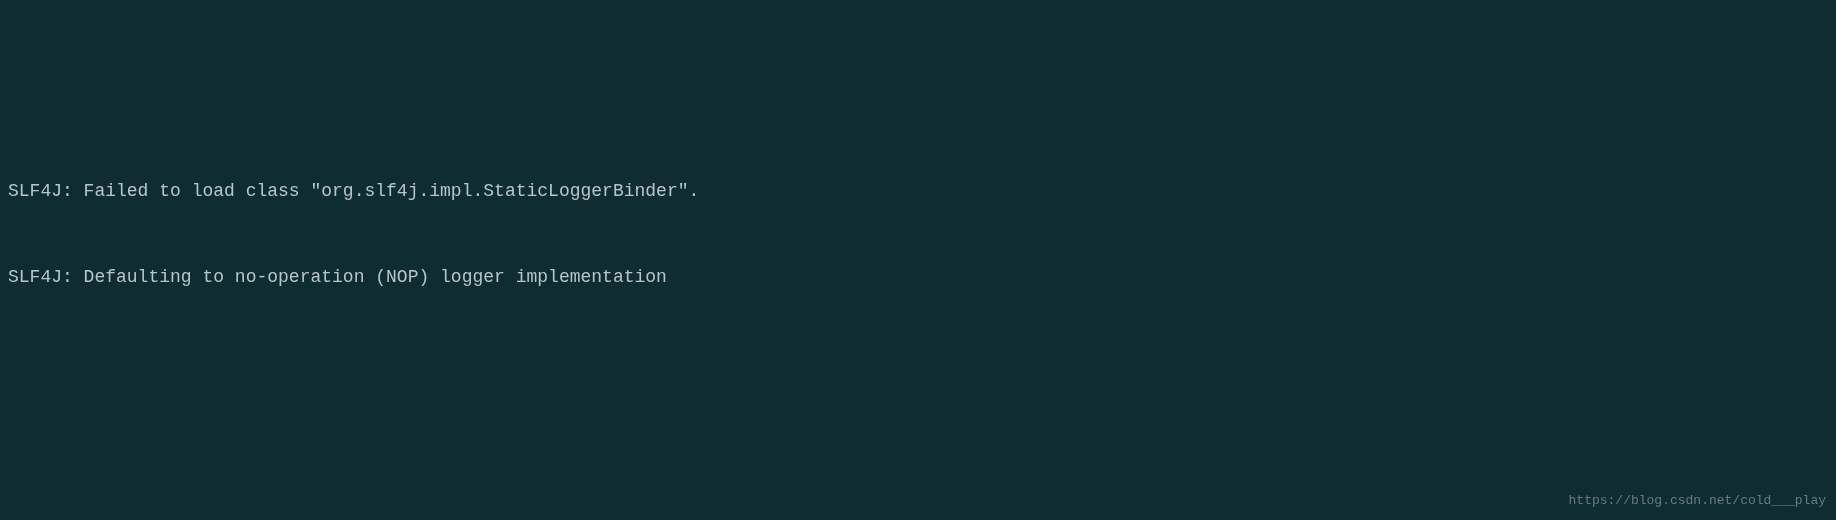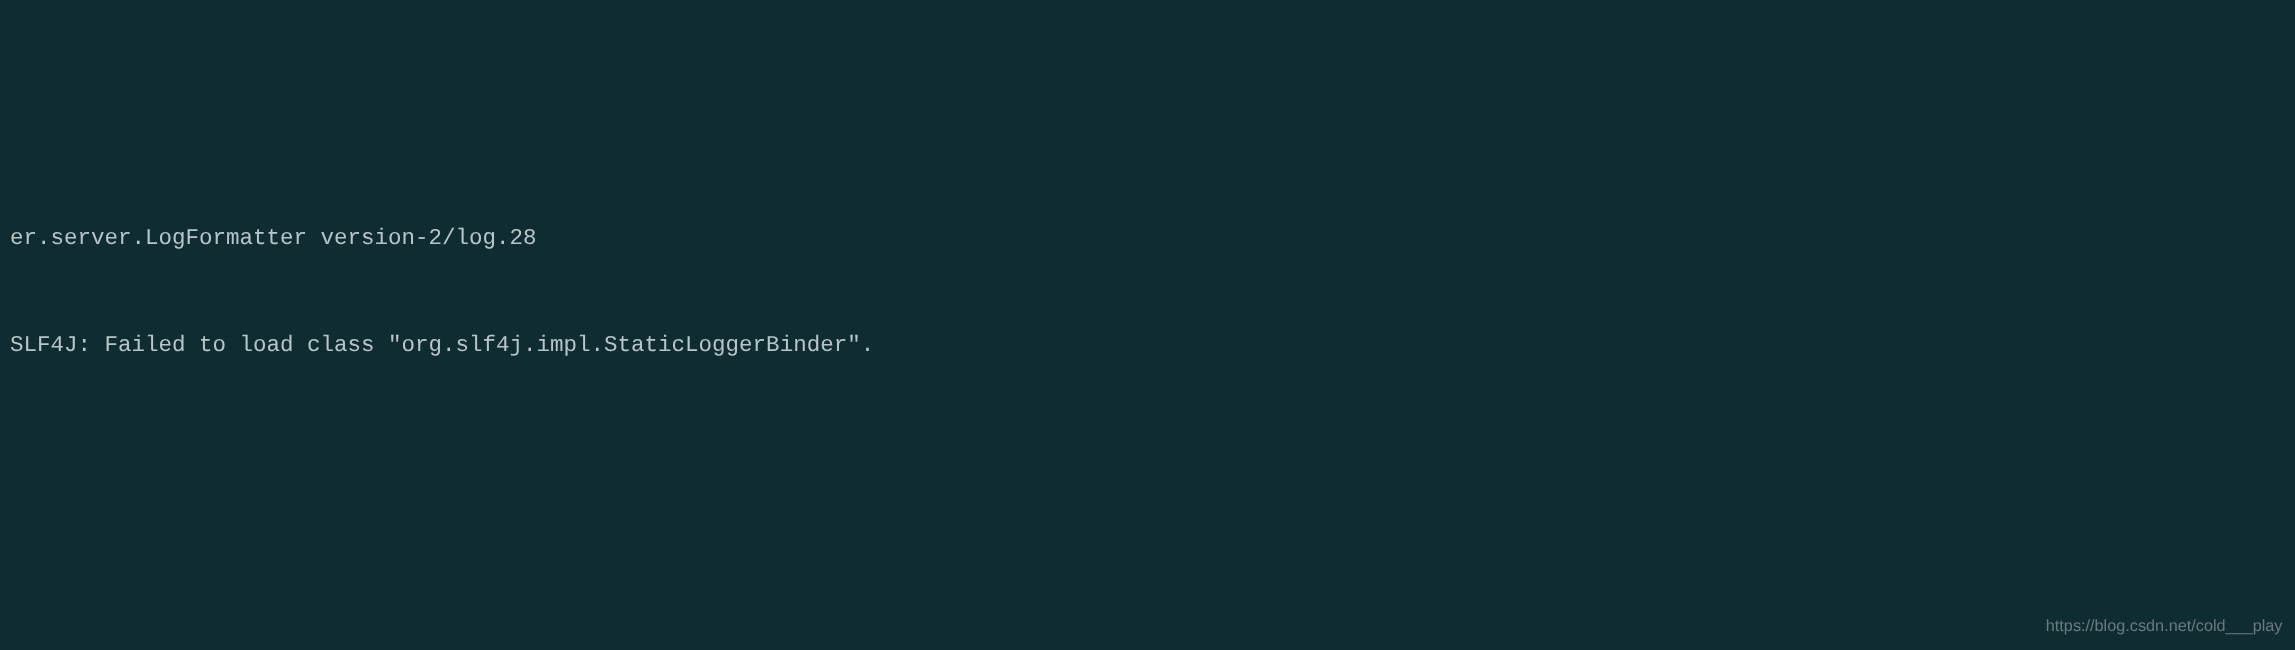--- a/index.html
+++ b/index.html
@@ -23,32 +23,32 @@
     .terminal-line {
       display: block;
       white-space: pre;
     }
     .watermark {
       position: absolute;
       bottom: 8px;
       right: 10px;
       font-size: 13px;
       color: #6a7a7d;
-      font-family: Liberation Sans, sans-serif;
+      font-family: Liberation Mono, monospace;
       white-space: nowrap;
     }
   </style>
 </head>
 <body>
 
 
 
 <div>
-  <span class="terminal-line">er.server.LogFormatter version-2/log.28</span>
   <span class="terminal-line">SLF4J: Failed to load class "org.slf4j.impl.StaticLoggerBinder".</span>
+  <span class="terminal-line">SLF4J: Defaulting to no-operation (NOP) logger implementation</span>
   
   
   <span class="terminal-line"></span>
   
   <span class="terminal-line"></span>
   
   
   <span class="terminal-line"></span>
   
   <span class="terminal-line"></span>

